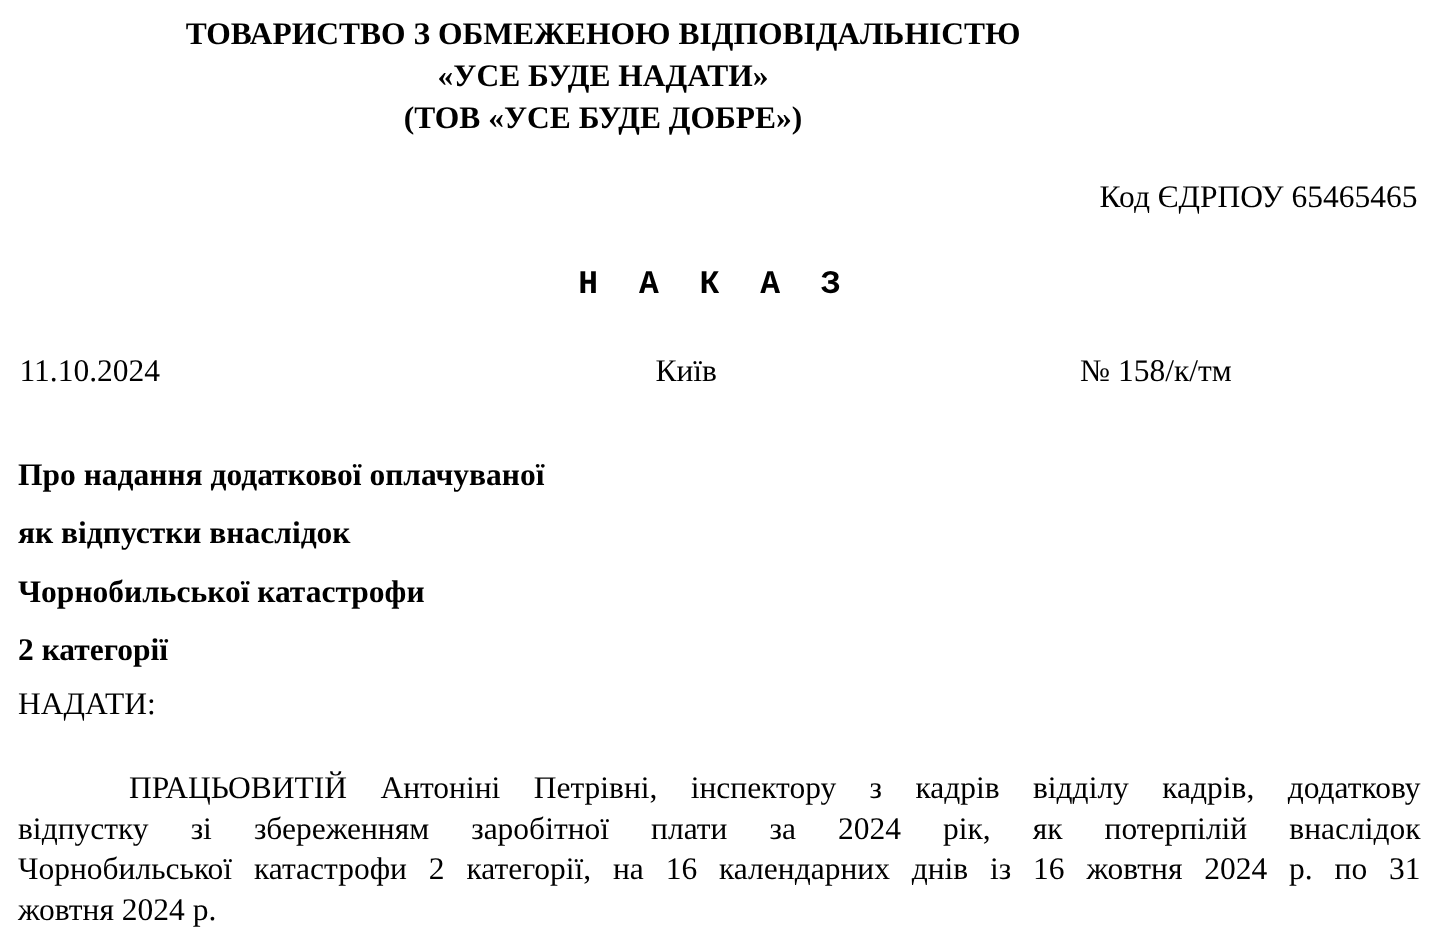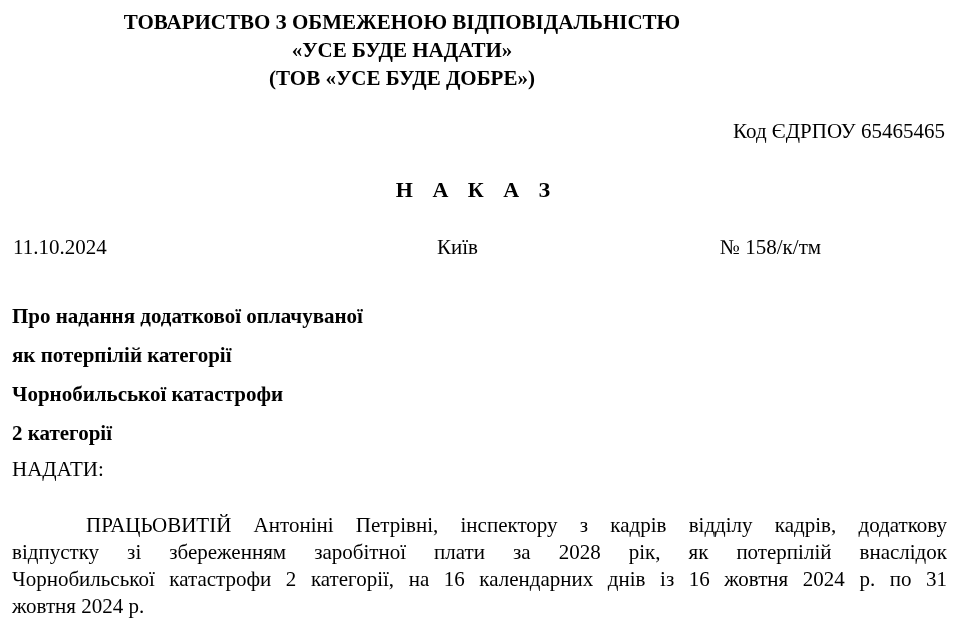--- a/index.html
+++ b/index.html
@@ -1,21 +1,21 @@
 <!DOCTYPE html>
 <html><head>
   <meta charset="utf-8">
   <style>
     html, body { margin:0; padding:0; background:#ffffff; }
     body { width:953px; height:618px; overflow:hidden; position:relative;
       font-family:"Liberation Serif", "DejaVu Serif", serif; color:#000; }
     .abs { position:absolute; white-space:nowrap; }
     .hdr { left:0; width:804px; text-align:center; font-weight:bold; font-size:21px; line-height:26px; }
     .code { right:8px; top:119px; font-size:21px; }
-    .title { left:0; width:953px; text-align:center; top:177px; font-weight:bold; font-size:22px; letter-spacing:7px; }
+    .title { left:0; width:953px; text-align:center; top:177px; font-weight:bold; font-size:22px; letter-spacing:7px;font-family:Liberation Mono, monospace; }
     .meta { top:235px; font-size:21px; }
     .subject { left:12px; top:291px; font-weight:bold; font-size:21px; line-height:27px; }
     .subject div { white-space:nowrap;margin-top:12px; }
     .nadaty { left:12px; top:457px; font-size:21px; }
     .body { position:absolute; left:12px; width:935px; top:512px; font-size:21px; line-height:27px; text-align:justify; }
     .body .l { display:block; text-align-last:justify; white-space:nowrap; }
     .body .first { padding-left:74px; }
     .body .last { text-align-last:left; }
   </style>
 </head>
@@ -28,25 +28,25 @@
 <div class="abs code">Код ЄДРПОУ 65465465</div>
 
 <div class="abs title">Н А К А З</div>
 
 <div class="abs meta" style="left:13px">11.10.2024</div>
 <div class="abs meta" style="left:437px">Київ</div>
 <div class="abs meta" style="left:720px">№ 158/к/тм</div>
 
 <div class="abs subject">
   <div>Про надання додаткової оплачуваної</div>
-  <div>як потерпілій категорії</div>
+  <div>як відпустки внаслідок</div>
   <div>Чорнобильської катастрофи</div>
   <div>2 категорії</div>
 </div>
 
 <div class="abs nadaty">НАДАТИ:</div>
 
 <div class="body">
   <span class="l first">ПРАЦЬОВИТІЙ Антоніні Петрівні, інспектору з кадрів відділу кадрів, додаткову</span>
-  <span class="l">відпустку зі збереженням заробітної плати за 2028 рік, як потерпілій внаслідок</span>
+  <span class="l">відпустку зі збереженням заробітної плати за 2024 рік, як потерпілій внаслідок</span>
   <span class="l">Чорнобильської катастрофи 2 категорії, на 16 календарних днів із 16 жовтня 2024 р. по 31</span>
   <span class="l last">жовтня 2024 р.</span>
 </div>
 
 </body></html>

